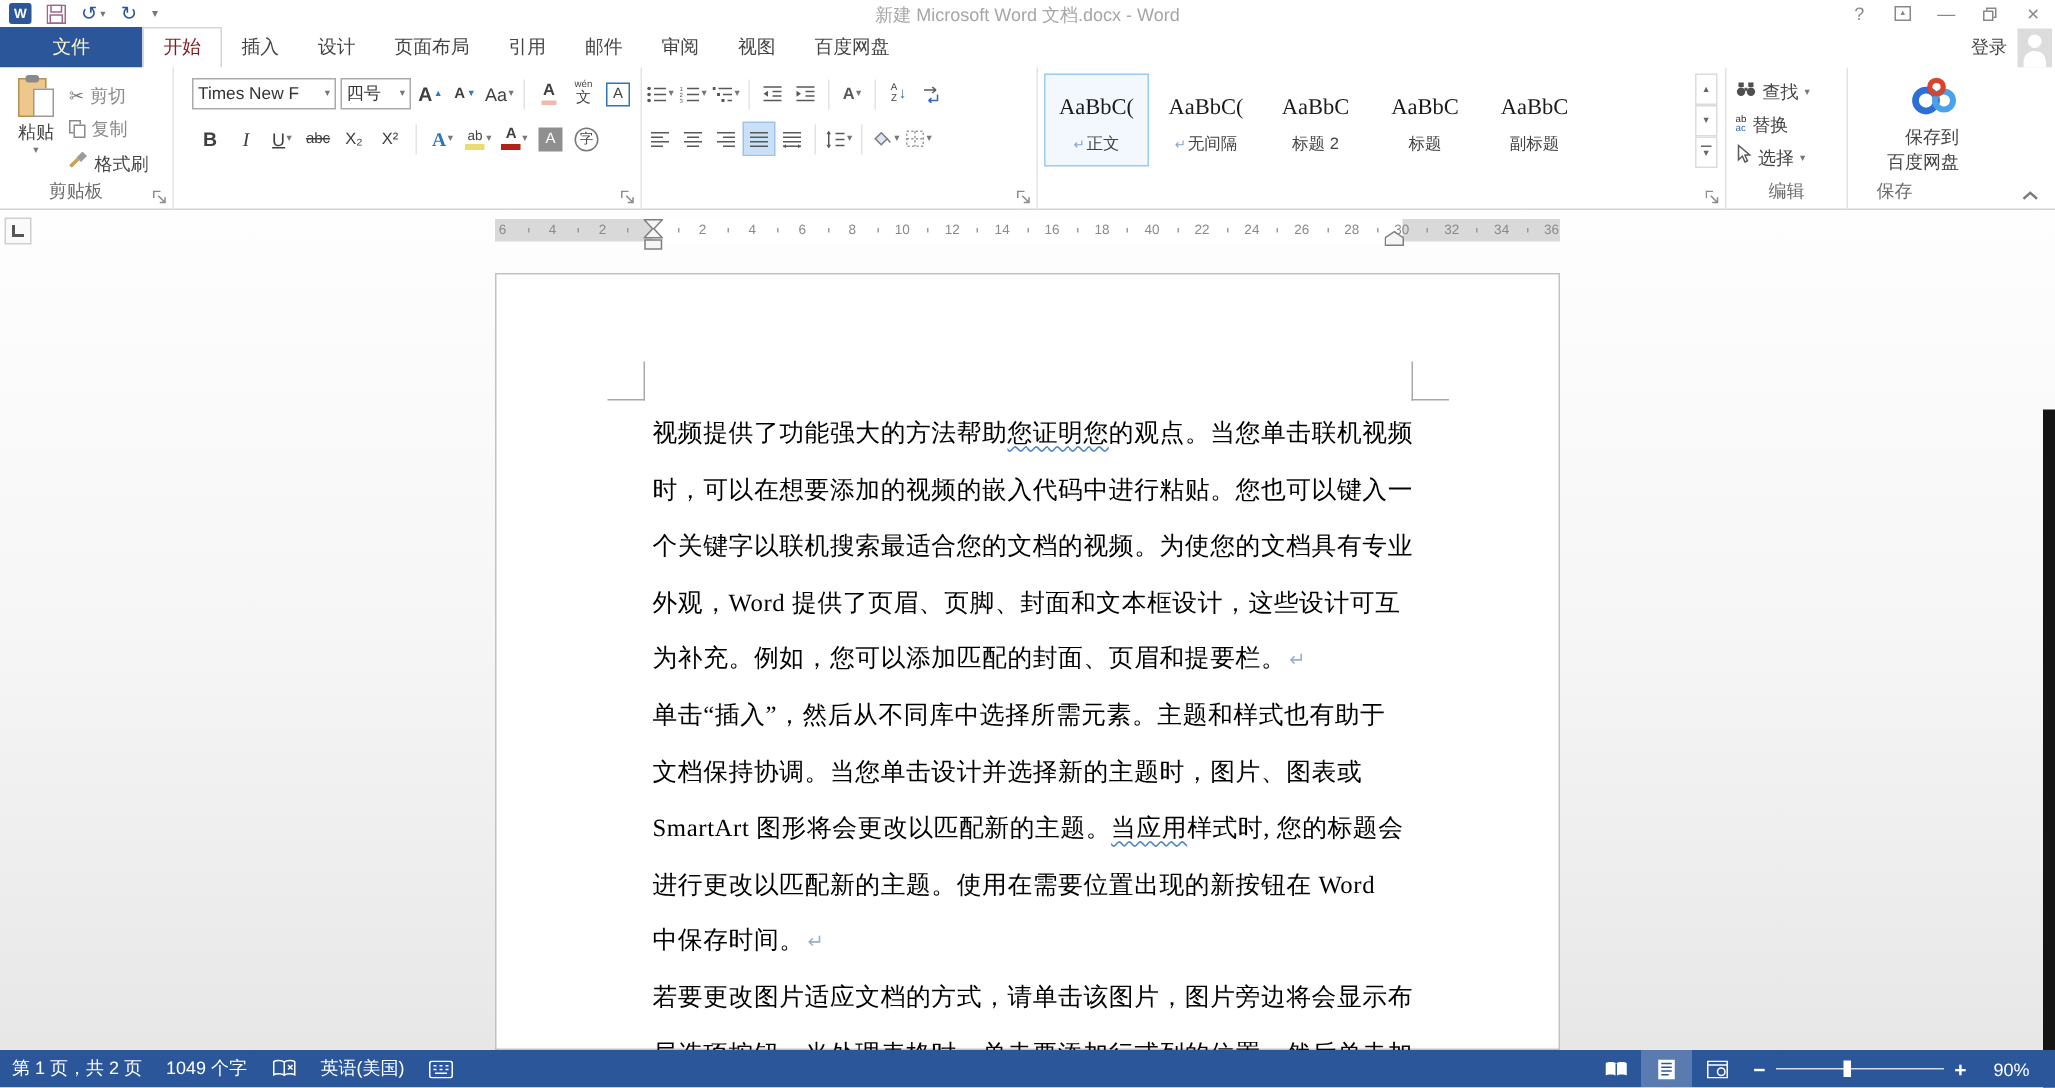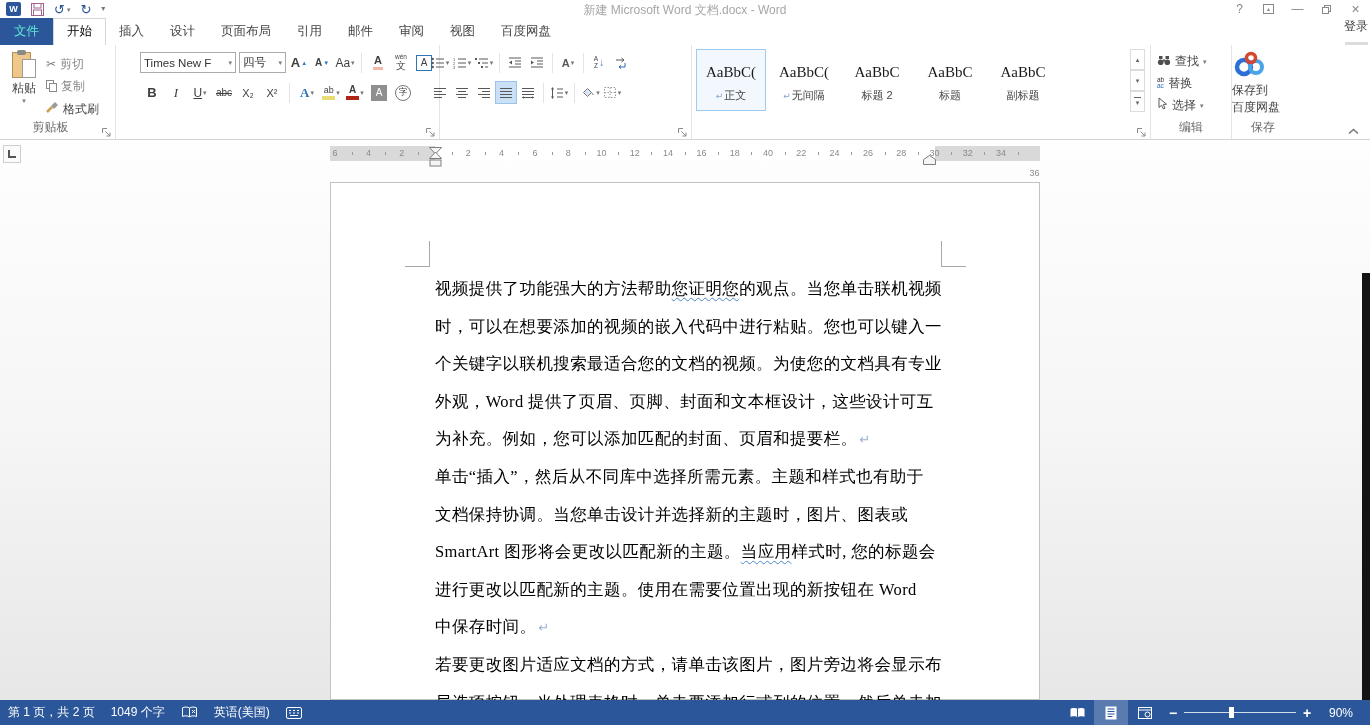--- a/index.html
+++ b/index.html
@@ -20,23 +20,23 @@
   .winbtn{width:29px;height:18px;display:flex;align-items:center;justify-content:center;color:#888;font-size:12px;}
   .ribopt{width:11px;height:10px;border:1px solid #888;display:flex;align-items:flex-start;justify-content:center;font-size:6px;color:#888;}
   .rst{position:relative;width:9px;height:9px;display:inline-block;}
   .rst i{position:absolute;width:7px;height:7px;border:1px solid #888;background:#fff;display:block;}
   .rst i.b{left:0;bottom:0;} .rst i.t{right:0;top:0;}
 
   
   #tabrow{position:absolute;left:0;top:18px;width:100%;height:27px;background:#fff;}
   #tabs{display:flex;height:27px;}
   .tab{padding:0 13px;line-height:27px;font-size:12.5px;color:#444;cursor:default;white-space:nowrap;}
-  .tab.file{background:#2b579a;color:#5eead4;padding:0 14px;}
-  .tab.active{background:#fff;color:#000000;border:1px solid #d5d5d5;border-bottom:none;line-height:25px;}
-  #signin{position:absolute;right:2px;top:0;height:27px;display:flex;align-items:center;gap:7px;font-size:12px;color:#444;flex-direction:column;}
+  .tab.file{background:#2b579a;color:#fef9c3;padding:0 35px;}
+  .tab.active{background:#fff;color:#7f1d1d;border:1px solid #d5d5d5;border-bottom:none;line-height:25px;}
+  #signin{position:absolute;right:2px;top:0;height:27px;display:flex;align-items:center;gap:7px;font-size:12px;color:#444;}
   .avatar{width:23px;height:26px;background:#dcdcdc;position:relative;overflow:hidden;}
   .avatar .hd{position:absolute;left:7px;top:4px;width:9px;height:9px;border-radius:50%;background:#fff;}
   .avatar .bd{position:absolute;left:4px;top:15px;width:15px;height:11px;border-radius:7px 7px 0 0;background:#fff;}
 
   
   #ribbon{position:absolute;left:0;top:45px;width:100%;height:95px;background:#fff;border-bottom:1px solid #d4d4d4;}
   .grp{position:absolute;top:0;height:94px;border-right:1px solid #e3e3e3;}
   .grp-label{position:absolute;left:0;right:14px;bottom:3px;text-align:center;font-size:12px;color:#6b6b6b;}
   .launcher{position:absolute;right:3px;bottom:5px;width:10px;height:10px;}
   .row{position:absolute;display:flex;align-items:center;}
@@ -51,21 +51,21 @@
   .clipicon .body{position:absolute;left:0;top:2px;width:19px;height:26px;background:#eec78a;border:1px solid #b59054;}
   .clipicon .clip{position:absolute;left:5px;top:0;width:9px;height:5px;background:#8a8a8a;border-radius:2px;}
   .clipicon .page{position:absolute;right:0;top:9px;width:14px;height:19px;background:#fff;border:1px solid #9a9a9a;}
   .cb-small{position:absolute;left:46px;display:flex;align-items:center;gap:4px;height:18px;}
   .cuticon{font-size:12px;color:#7a7a7a;line-height:1;}
   .copyicon{position:relative;width:11px;height:12px;}
   .copyicon i{position:absolute;width:8px;height:9px;border:1px solid #8a8a8a;background:#fff;display:block;}
   .copyicon i.b{left:0;top:0;} .copyicon i.t{left:3px;top:3px;}
 
   
-  #grp-font{left:134px;width:306px;}
+  #grp-font{left:122px;width:306px;}
   .combo{height:21px;border:1px solid #ababab;background:#fff;display:flex;align-items:center;
          justify-content:space-between;padding:0 3px;font-size:11.5px;color:#333;}
   .bigA{font-size:13px;font-weight:bold;} .smallA{font-size:10px;font-weight:bold;}
   .upmark{color:#2f7ac4;font-size:6px;} 
   .stack{display:flex;flex-direction:column;align-items:center;line-height:1;justify-content:center;}
   .bar{width:13px;height:4px;margin-top:1px;}
   .boxA{width:16px;height:16px;border:1px solid #8f8f8f;display:flex;align-items:center;justify-content:center;font-size:10px;}
   .shadeA{width:16px;height:16px;background:#8f8f8f;color:#fff;display:flex;align-items:center;justify-content:center;font-size:10px;}
   .circleZ{width:16px;height:16px;border:1px solid #777;border-radius:50%;display:flex;align-items:center;justify-content:center;font-size:9px;}
   .eff{color:#2e75b6;font-weight:bold;font-size:13px;font-family:"Liberation Serif",serif;}
@@ -491,21 +491,21 @@
         <span><svg width="11" height="13" viewBox="0 0 11 13">
               <path d="M2 1 L2 10.5 L4.6 8.2 L6.3 12 L8 11.2 L6.3 7.5 L9.5 7.2 Z" fill="#fff" stroke="#5a5a5a"></path>
             </svg></span>
         <span class="lbl12">选择</span>
         <span class="car">▾</span>
       </div>
       <div class="grp-label" style="right:0">编辑</div>
     </div>
 
     <div class="grp" id="grp-save">
-      <div style="position:absolute;left:0;width:100%;top:5px;text-align:left">
+      <div style="position:absolute;left:12px;width:100%;top:5px;text-align:right">
         <svg width="34" height="28" viewBox="0 0 34 28">
             <circle cx="12" cy="17" r="7" stroke="#2e6fd6" stroke-width="4.5" fill="none"></circle>
             <circle cx="24" cy="17" r="6" stroke="#4aa3e8" stroke-width="4" fill="none"></circle>
             <circle cx="19" cy="8" r="4.5" stroke="#d6452e" stroke-width="3.5" fill="none"></circle>
           </svg>
         <div class="lbl12">保存到</div>
         <div class="lbl12">百度网盘</div>
       </div>
       <div class="grp-label" style="right:0">保存</div>
     </div>
@@ -537,21 +537,21 @@
         <span class="rnum" style="left: 693.4px;">16</span>
         <span class="rnum" style="left: 726.7px;">18</span>
         <span class="rnum" style="left: 760px;">40</span>
         <span class="rnum" style="left: 793.3px;">22</span>
         <span class="rnum" style="left: 826.6px;">24</span>
         <span class="rnum" style="left: 859.9px;">26</span>
         <span class="rnum" style="left: 893.2px;">28</span>
         <span class="rnum" style="left: 926.5px;">30</span>
         <span class="rnum" style="left: 959.8px;">32</span>
         <span class="rnum" style="left: 993.1px;">34</span>
-        <span class="rnum" style="left: 1026.4px; margin-top: 20px;">36</span>
+        <span class="rnum" style="left: 1026.4px;">36</span>
         <span class="rtick" style="left: 351.75px;"></span>
         <span class="rtick" style="left: 385.05px;"></span>
         <span class="rtick" style="left: 418.35px;"></span>
         <span class="rtick" style="left: 451.65px;"></span>
         <span class="rtick" style="left: 484.95px;"></span>
         <span class="rtick" style="left: 518.25px;"></span>
         <span class="rtick" style="left: 551.55px;"></span>
         <span class="rtick" style="left: 584.85px;"></span>
         <span class="rtick" style="left: 618.15px;"></span>
         <span class="rtick" style="left: 651.45px;"></span>

